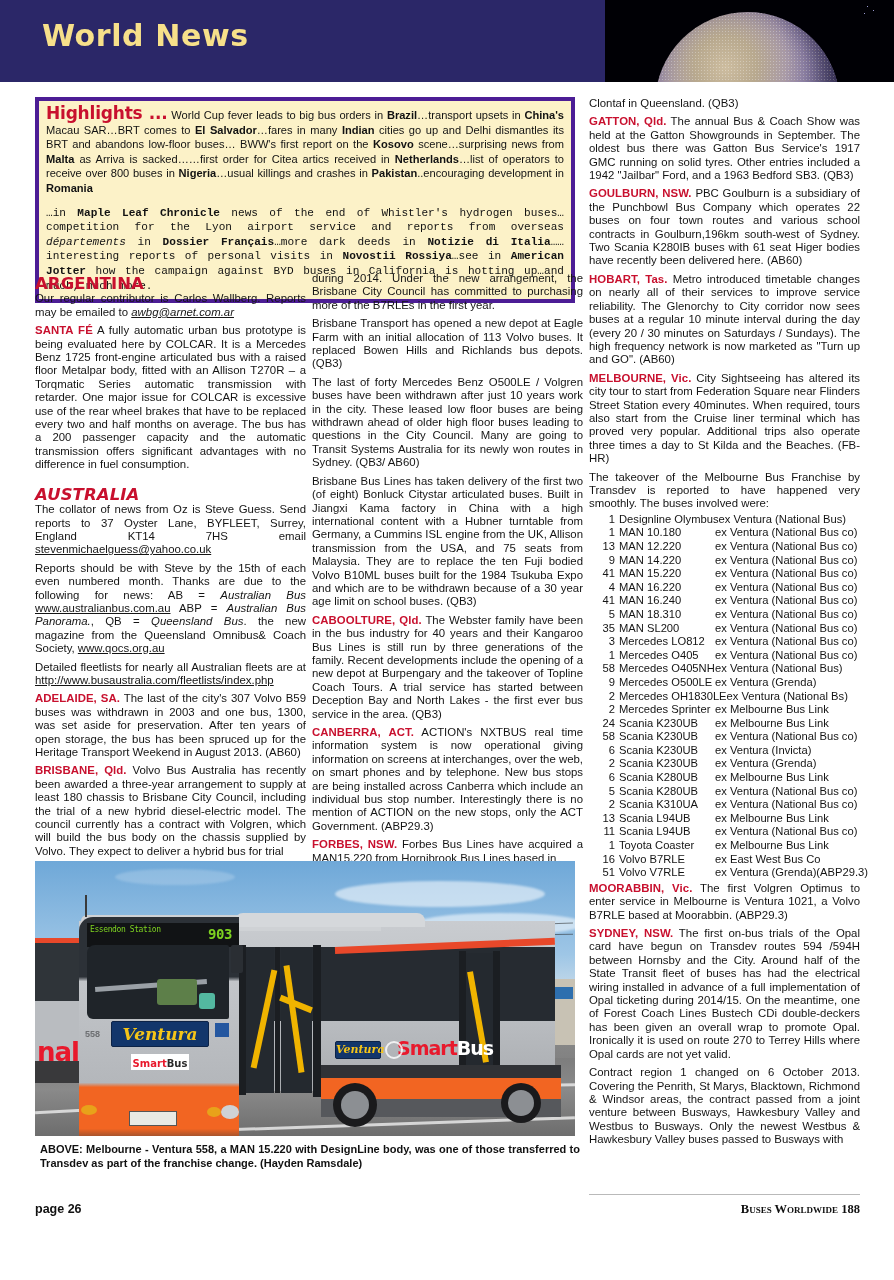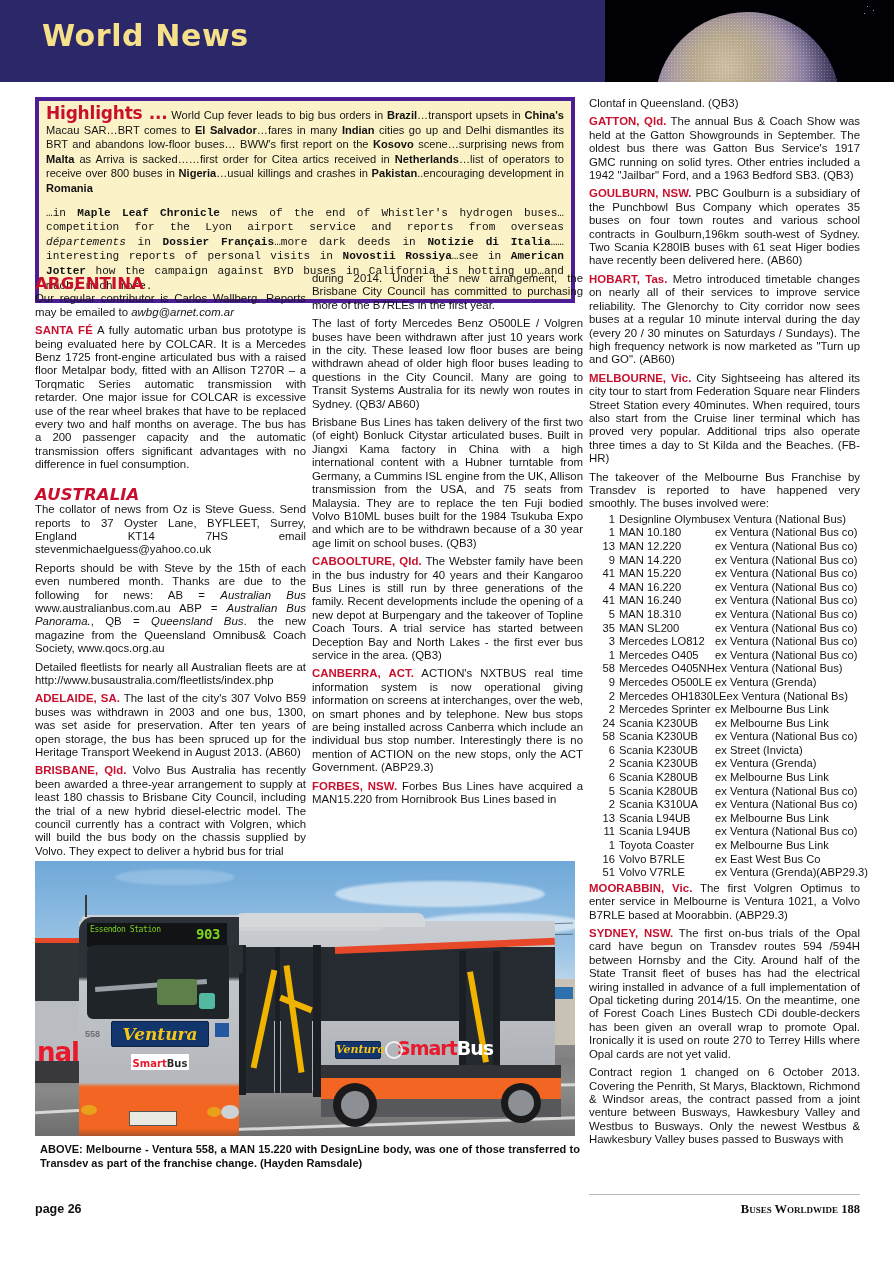--- a/index.html
+++ b/index.html
@@ -153,21 +153,21 @@
     text-align: left;
   }
   .country-head.tight { margin-top: 16px; font-style: italic; }
   .para { margin: 0 0 2px 0; }
   .para.gap { margin-top: 5px; }
   .place {
     color: #c8102e;
     font-weight: bold;
     letter-spacing: 0.05px;
   }
-  .ulink { }
+  .ulink { text-decoration: underline; }
   .para a, .ulink { color: #141414; }
 
   
   .fleet {
     margin: 1px 0 2px 0;
     font-size: 11.2px;
     line-height: 13.6px;
     text-align: left;
   }
   .fleet-row { white-space: nowrap; }
@@ -217,21 +217,21 @@
   }
   
   .busB-body { left: 0; top: 80px; width: 52px; height: 140px; background: #b9bcc0; }
   .busB-win  { left: 0; top: 82px; width: 52px; height: 58px; background: #2f3439; }
   .busB-red  { left: 0; top: 77px; width: 52px; height: 8px;  background: #e8482a; }
   .busB-skirt{ left: 0; top: 200px; width: 52px; height: 22px; background: #39393b; }
   .bus-roof  { left: 46px; top: 54px; width: 300px; height: 16px; background: #cfd2d5; border-radius: 6px 10px 0 0; }
   .bus-side  { left: 44px; top: 60px; width: 476px; height: 170px; background: linear-gradient(to bottom,#c9ccd0 0%,#bdc0c4 48%,#a9acb0 100%); }
   .bus-front { left: 44px; top: 56px; width: 160px; height: 230px; background: linear-gradient(to bottom,#2c3137 0%,#2c3137 26%,#c2c5c9 28%,#b4b7bb 72%,#f26522 74%,#f26522 92%,#3a3a3c 100%); border-radius: 14px 0 8px 8px; }
   .bus-wind  { left: 52px; top: 84px; width: 142px; height: 74px; background: #1f2429; border-radius: 8px 2px 2px 6px; }
-  .bus-dest  { left: 52px; top: 62px; width: 140px; height: 24px; background: #111315; }
+  .bus-dest  { left: 52px; top: 62px; width: 152px; height: 24px; background: #111315; }
   .bus-dest span {
     color: #7ed321; font-family: "DejaVu Sans Mono", monospace;
     font-size: 8px; line-height: 11px; display: block; padding: 1px 3px; letter-spacing: -0.4px;
   }
   .bus-dest .route { position: absolute; right: 4px; top: 2px; font-size: 14px; font-weight: bold; line-height: 16px; }
   .bus-glass { top: 86px; height: 74px; background: #262b31; }
   .bus-doorframe { background: #1b1e22; }
   .bus-redstripe { background: #e8482a; height: 7px; }
   .bus-blackband { background: #303236; }
   .bus-orange { background: #f26522; }
@@ -335,31 +335,32 @@
     <div class="country-head tight">AUSTRALIA</div>
     <p class="para">The collator of news from Oz is Steve Guess.  Send reports to 37 Oyster Lane, BYFLEET, Surrey, England KT14 7HS email <span class="ulink">stevenmichaelguess@yahoo.co.uk</span></p>
     <p class="para gap">Reports should be with Steve by the 15th of each even numbered month.  Thanks are due to the following  for  news:  AB  =  <i>Australian  Bus</i> <span class="ulink">www.australianbus.com.au</span>   ABP = <i>Australian Bus Panorama.</i>, QB = <i>Queensland Bus</i>. the new magazine from the Queensland Omnibus&amp; Coach Society, <span class="ulink">www.qocs.org.au</span></p>
     <p class="para gap">Detailed fleetlists for nearly all Australian fleets are at <span class="ulink">http://www.busaustralia.com/fleetlists/index.php</span></p>
     <p class="para gap"><span class="place">ADELAIDE, SA.</span><span>  The last of the city's 307 Volvo B59 buses was withdrawn in 2003 and one bus, 1300, was set aside for preservation. After ten years of open storage, the bus has been spruced up for the Heritage Transport Weekend in August 2013.    (AB60)</span></p>
     <p class="para gap"><span class="place">BRISBANE, Qld.</span><span>  Volvo Bus Australia has recently been awarded a three-year arrangement to supply at least 180 chassis to Brisbane City Council, including the trial of a new hybrid diesel-electric model. The council currently has a contract with Volgren, which will build the bus body on the chassis supplied by Volvo.  They expect to deliver a hybrid bus for trial</span></p>
   </div>
 
   <div class="col" id="col-2">
     <p class="para">during 2014.   Under the new arrangement, the Brisbane City Council has committed to purchasing more of the B7RLEs in the first year.</p>
+    <p class="para gap">Brisbane Transport has opened a new depot at Eagle Farm with an initial allocation of 113 Volvo buses.  It replaced Bowen Hills and Richlands bus depots.   (QB3)</p>
     <p class="para gap">The last of forty Mercedes Benz O500LE / Volgren buses have been withdrawn after just 10 years work in the city.  These leased low floor buses are being withdrawn ahead of older high floor buses leading to questions in the City Council.  Many are going to Transit Systems Australia for its newly won routes in Sydney.   (QB3/ AB60)</p>
     <p class="para gap">Brisbane Bus Lines has taken delivery of the first two (of eight) Bonluck Citystar articulated buses.  Built in Jiangxi  Kama  factory  in  China  with  a  high international content with a Hubner turntable from Germany,   a  Cummins  ISL  engine  from  the  UK, Allison  transmission  from  the  USA,   and  75  seats from Malaysia. They are to replace the ten Fuji bodied Volvo B10ML buses built for the 1984 Tsukuba Expo and which are to be withdrawn because of a 30 year age limit on school buses.    (QB3)</p>
     <p class="para gap"><span class="place">CABOOLTURE, Qld.</span><span>    The Webster family have been  in  the  bus  industry  for  40  years  and  their Kangaroo Bus Lines is still run by three generations of  the  family.   Recent  developments  include  the opening  of  a  new  depot  at  Burpengary  and  the takeover of Topline Coach Tours.  A trial service has started  between  Deception  Bay  and  North  Lakes - the first ever bus service in the area. (QB3)</span></p>
     <p class="para gap"><span class="place">CANBERRA, ACT.</span><span>       ACTION's  NXTBUS  real time  information  system  is  now  operational  giving information on screens at interchanges, over the web, on  smart  phones  and  by  telephone.   New  bus  stops are being installed across Canberra which include an individual bus stop number.  Interestingly there is no mention of ACTION on the new stops, only the ACT Government.   (ABP29.3)</span></p>
     <p class="para gap"><span class="place">FORBES, NSW.</span><span>    Forbes Bus Lines have acquired a MAN15.220 from Hornibrook Bus Lines based in</span></p>
   </div>
 
   <div class="col" id="col-3">
     <p class="para">Clontaf in Queensland.    (QB3)</p>
     <p class="para gap"><span class="place">GATTON, Qld.</span><span>    The annual Bus &amp; Coach Show was held at the Gatton Showgrounds in September. The oldest bus there was Gatton Bus Service's 1917 GMC running on solid tyres.  Other entries included a 1942 "Jailbar" Ford, and a 1963 Bedford SB3. (QB3)</span></p>
-    <p class="para gap"><span class="place">GOULBURN,  NSW.</span><span>      PBC  Goulburn  is  a subsidiary  of  the  Punchbowl  Bus  Company  which operates  35  buses  on  four  town  routes  and  various school  contracts  in  Goulburn,196km  south-west  of Sydney. Two Scania K280IB buses with 61 seat Higer bodies  have  recently  been  delivered  here.    (AB60)</span></p>
+    <p class="para gap"><span class="place">GOULBURN,  NSW.</span><span>      PBC  Goulburn  is  a subsidiary  of  the  Punchbowl  Bus  Company  which operates  22  buses  on  four  town  routes  and  various school  contracts  in  Goulburn,196km  south-west  of Sydney. Two Scania K280IB buses with 61 seat Higer bodies  have  recently  been  delivered  here.    (AB60)</span></p>
     <p class="para gap"><span class="place">HOBART, Tas.</span><span>     Metro  introduced  timetable changes  on  nearly  all  of  their  services  to  improve service  reliability.   The  Glenorchy  to  City  corridor now  sees  buses  at  a  regular  10  minute  interval  during the  day  (every  20  /  30  minutes  on  Saturdays  / Sundays).    The  high  frequency  network  is  now marketed as "Turn up and GO".   (AB60)</span></p>
     <p class="para gap"><span class="place">MELBOURNE, Vic.</span><span>    City Sightseeing has altered its  city  tour  to  start  from  Federation  Square  near Flinders  Street  Station  every  40minutes.   When required,  tours  also  start  from  the  Cruise  liner terminal  which  has  proved  very  popular.  Additional trips also operate three times a day to St Kilda and the Beaches.    (FB-HR)</span></p>
     <p class="para gap">The takeover of the Melbourne Bus Franchise by Transdev  is  reported  to  have  happened  very smoothly.  The buses involved were:</p>
     <div class="fleet" id="fleet-list">
         <div class="fleet-row"><span class="fleet-qty">1</span><span class="fleet-model">Designline Olymbus</span><span class="fleet-ex">ex Ventura (National Bus)</span></div>
         <div class="fleet-row"><span class="fleet-qty">1</span><span class="fleet-model">MAN 10.180</span><span class="fleet-ex">ex Ventura (National Bus co)</span></div>
         <div class="fleet-row"><span class="fleet-qty">13</span><span class="fleet-model">MAN 12.220</span><span class="fleet-ex">ex Ventura (National Bus co)</span></div>
         <div class="fleet-row"><span class="fleet-qty">9</span><span class="fleet-model">MAN 14.220</span><span class="fleet-ex">ex Ventura (National Bus co)</span></div>
         <div class="fleet-row"><span class="fleet-qty">41</span><span class="fleet-model">MAN 15.220</span><span class="fleet-ex">ex Ventura (National Bus co)</span></div>
         <div class="fleet-row"><span class="fleet-qty">4</span><span class="fleet-model">MAN 16.220</span><span class="fleet-ex">ex Ventura (National Bus co)</span></div>
@@ -367,21 +368,21 @@
         <div class="fleet-row"><span class="fleet-qty">5</span><span class="fleet-model">MAN 18.310</span><span class="fleet-ex">ex Ventura (National Bus co)</span></div>
         <div class="fleet-row"><span class="fleet-qty">35</span><span class="fleet-model">MAN SL200</span><span class="fleet-ex">ex Ventura (National Bus co)</span></div>
         <div class="fleet-row"><span class="fleet-qty">3</span><span class="fleet-model">Mercedes LO812</span><span class="fleet-ex">ex Ventura (National Bus co)</span></div>
         <div class="fleet-row"><span class="fleet-qty">1</span><span class="fleet-model">Mercedes O405</span><span class="fleet-ex">ex Ventura (National Bus co)</span></div>
         <div class="fleet-row"><span class="fleet-qty">58</span><span class="fleet-model">Mercedes O405NH</span><span class="fleet-ex">ex Ventura (National Bus)</span></div>
         <div class="fleet-row"><span class="fleet-qty">9</span><span class="fleet-model">Mercedes O500LE</span><span class="fleet-ex">ex Ventura (Grenda)</span></div>
         <div class="fleet-row"><span class="fleet-qty">2</span><span class="fleet-model">Mercedes OH1830LE</span><span class="fleet-ex">ex Ventura (National Bs)</span></div>
         <div class="fleet-row"><span class="fleet-qty">2</span><span class="fleet-model">Mercedes Sprinter</span><span class="fleet-ex">ex Melbourne Bus Link</span></div>
         <div class="fleet-row"><span class="fleet-qty">24</span><span class="fleet-model">Scania K230UB</span><span class="fleet-ex">ex Melbourne Bus Link</span></div>
         <div class="fleet-row"><span class="fleet-qty">58</span><span class="fleet-model">Scania K230UB</span><span class="fleet-ex">ex Ventura (National Bus co)</span></div>
-        <div class="fleet-row"><span class="fleet-qty">6</span><span class="fleet-model">Scania K230UB</span><span class="fleet-ex">ex Street (Invicta)</span></div>
+        <div class="fleet-row"><span class="fleet-qty">6</span><span class="fleet-model">Scania K230UB</span><span class="fleet-ex">ex Ventura (Invicta)</span></div>
         <div class="fleet-row"><span class="fleet-qty">2</span><span class="fleet-model">Scania K230UB</span><span class="fleet-ex">ex Ventura (Grenda)</span></div>
         <div class="fleet-row"><span class="fleet-qty">6</span><span class="fleet-model">Scania K280UB</span><span class="fleet-ex">ex Melbourne Bus Link</span></div>
         <div class="fleet-row"><span class="fleet-qty">5</span><span class="fleet-model">Scania K280UB</span><span class="fleet-ex">ex Ventura (National Bus co)</span></div>
         <div class="fleet-row"><span class="fleet-qty">2</span><span class="fleet-model">Scania K310UA</span><span class="fleet-ex">ex Ventura (National Bus co)</span></div>
         <div class="fleet-row"><span class="fleet-qty">13</span><span class="fleet-model">Scania L94UB</span><span class="fleet-ex">ex Melbourne Bus Link</span></div>
         <div class="fleet-row"><span class="fleet-qty">11</span><span class="fleet-model">Scania L94UB</span><span class="fleet-ex">ex Ventura (National Bus co)</span></div>
         <div class="fleet-row"><span class="fleet-qty">1</span><span class="fleet-model">Toyota Coaster</span><span class="fleet-ex">ex Melbourne Bus Link</span></div>
         <div class="fleet-row"><span class="fleet-qty">16</span><span class="fleet-model">Volvo B7RLE</span><span class="fleet-ex">ex East West Bus Co</span></div>
         <div class="fleet-row"><span class="fleet-qty">51</span><span class="fleet-model">Volvo V7RLE</span><span class="fleet-ex">ex Ventura (Grenda)(ABP29.3)</span></div>
       </div>

